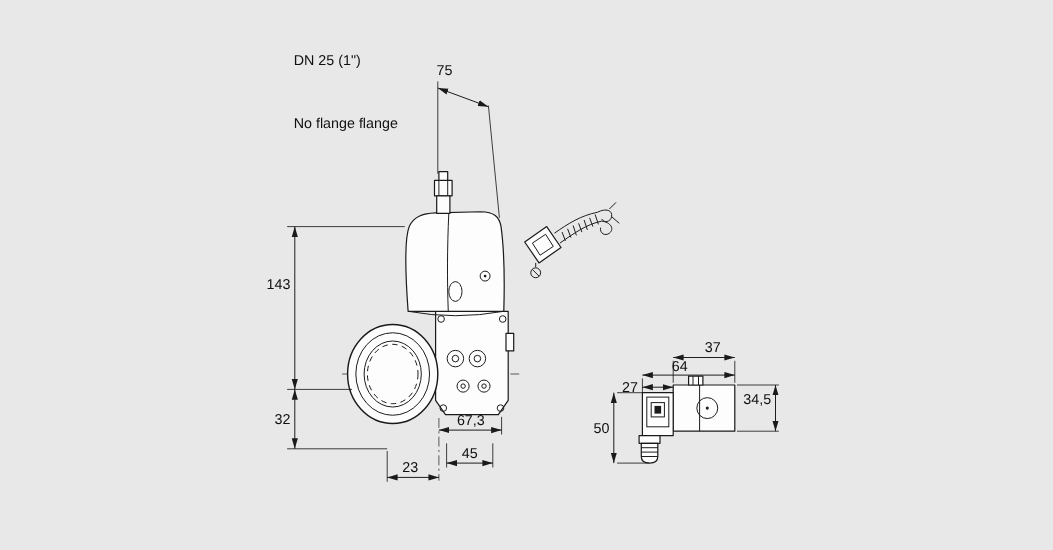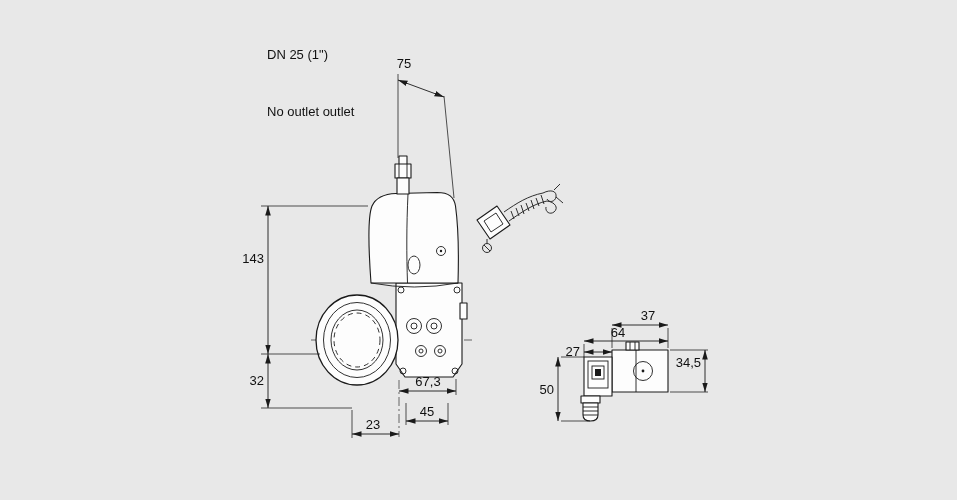--- a/index.html
+++ b/index.html
@@ -33,21 +33,21 @@
   .extline { fill: none;    stroke: #1a1a1a; stroke-width: 0.75; }
   .center  { fill: none;    stroke: #3a3a3a; stroke-width: 0.75; stroke-dasharray: 9 3 2 3; }
 </style>
 </head>
 <body>
 
 <div class="canvas">
 
   <div class="header">
     <div>DN 25 (1")</div>
-    <div>No outlet outlet</div>
+    <div>No flange flange</div>
   </div>
 
   <svg class="drawing" width="957" height="500" viewBox="0 0 957 500">
 
     <defs>
       <marker id="arw" markerWidth="11" markerHeight="8" refX="9.5" refY="4" orient="auto-start-reverse" markerUnits="userSpaceOnUse">
         <path d="M0,1.2 L9.5,4 L0,6.8 Z" fill="#1a1a1a"></path>
       </marker>
     </defs>
 

